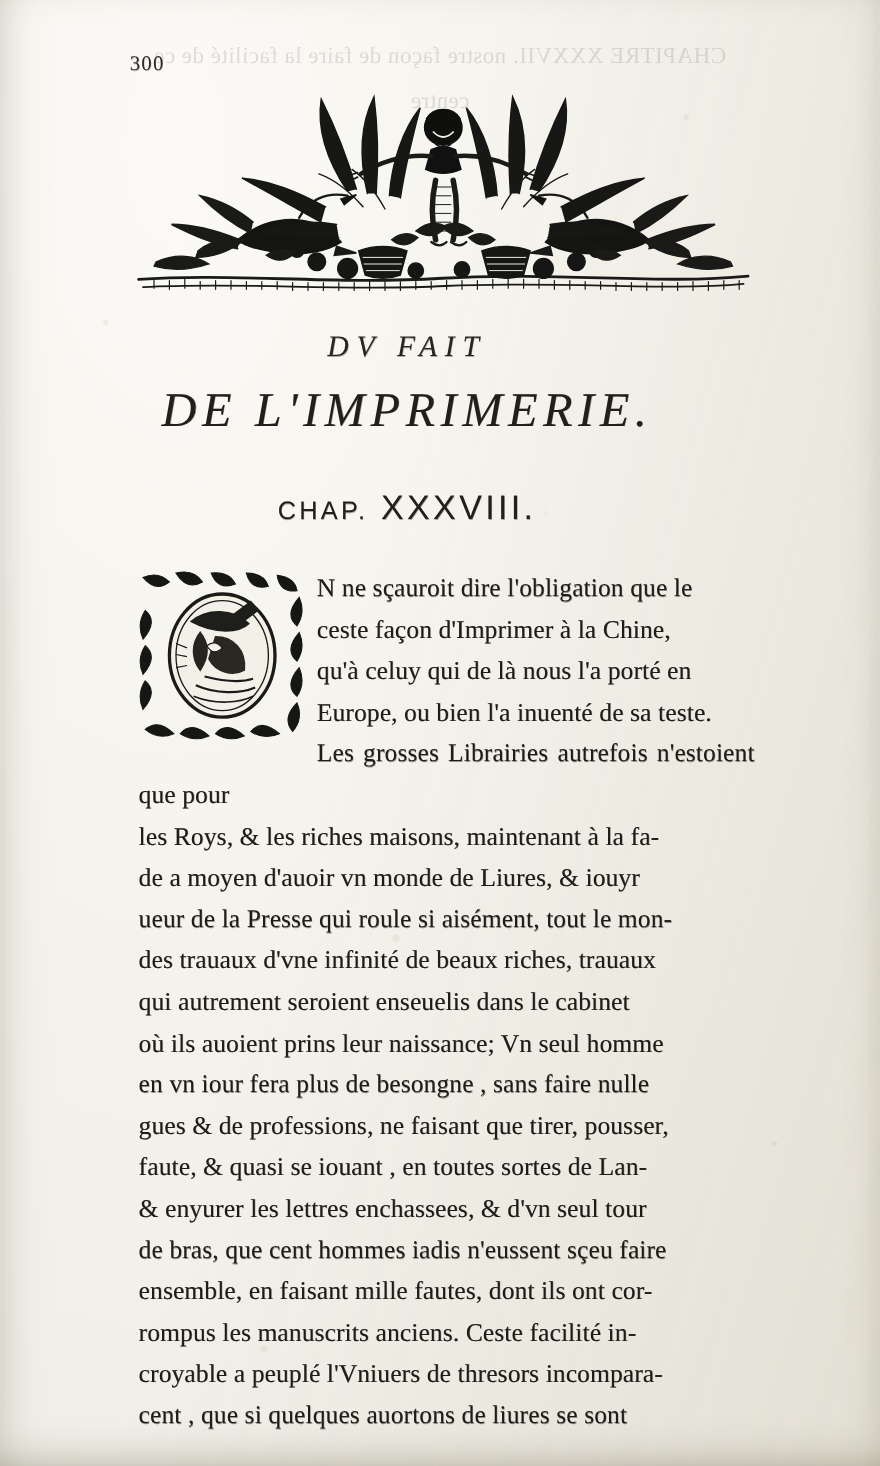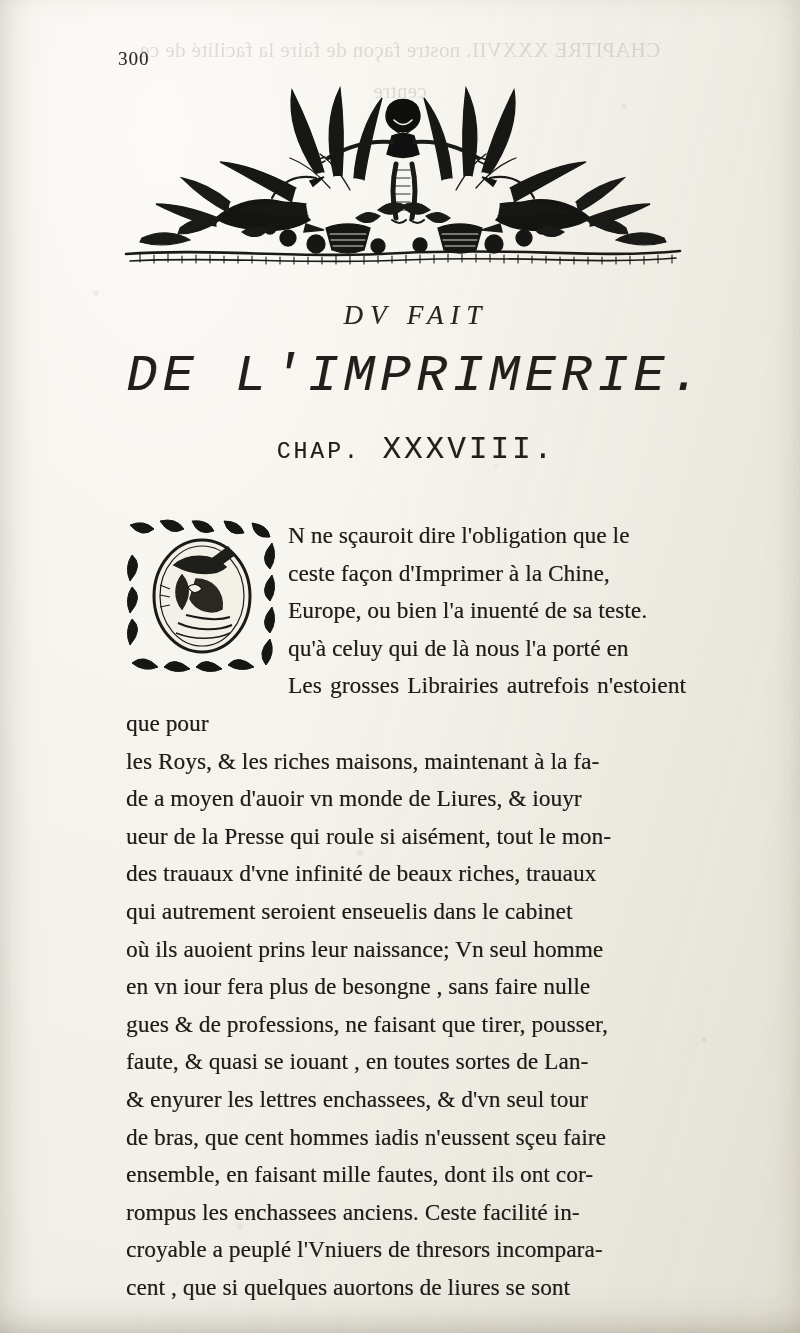--- a/index.html
+++ b/index.html
@@ -80,42 +80,41 @@
   }
   .headpiece svg { display:block; width:100%; height:100%; }
 
   
   .title-block {
     position: absolute;
     left: 0;
     top: 300px;
     width: 740px;
     text-align: center;
-    padding-left: 46px;
   }
   .title-line1 {
     font-family: "Liberation Serif", serif;
     font-size: 27px;
     letter-spacing: 7px;
     font-style: italic;
     color: #272521;
     text-shadow: .4px .3px 0 rgba(60,55,45,.4);
   }
   .title-line2 {
     margin-top: 16px;
-    font-family: Liberation Mono, monospace;
-    font-size: 52px;
+    font-family: Liberation Serif, serif;
+    font-size: 44px;
     letter-spacing: 5px;
     font-style: italic;
     color: #211f1b;
     text-shadow: .5px .4px 0 rgba(60,55,45,.45);
   }
   .chapter-line {
-    margin-top: 26px;
-    font-family: Liberation Mono, monospace;
+    margin-top: 46px;
+    font-family: Liberation Sans, sans-serif;
     font-size: 31px;
     letter-spacing: 3px;
     color: #221f1b;
     text-shadow: .4px .4px 0 rgba(60,55,45,.4);
   }
   .chapter-line .small { font-size: 23px; letter-spacing: 3px; }
 
   
   .body-block {
     position: absolute;
@@ -309,36 +308,36 @@
           <path d="M44 70 l-10 -4 M44 78 l-10 -2 M44 86 l-10 2" stroke-width="1.1"></path>
           <path d="M62 68 q8 -6 14 2 q-8 8 -14 -2 z" fill="#f3f0e8" stroke="#1a1a18" stroke-width="1.1"></path>
         </g>
       </svg>
     </div>
 
     <div class="body-text">
       <div class="indent-block">
         <span class="line">N ne sçauroit dire l'obligation que le</span>
         <span class="line">ceste façon d'Imprimer à la Chine,</span>
+        <span class="line">qu'à celuy qui de là nous l'a porté en</span>
         <span class="line">Europe, ou bien l'a inuenté de sa teste.</span>
-        <span class="line">qu'à celuy qui de là nous l'a porté en</span>
       </div>
       <span class="line">Les grosses Librairies autrefois n'estoient que pour</span>
       <span class="line">les Roys, &amp; les riches maisons, maintenant à la fa-</span>
       <span class="line">de a moyen d'auoir vn monde de Liures, &amp; iouyr</span>
       <span class="line">ueur de la Presse qui roule si aisément, tout le mon-</span>
       <span class="line">des trauaux d'vne infinité de beaux riches, trauaux</span>
       <span class="line">qui autrement seroient enseuelis dans le cabinet</span>
       <span class="line">où ils auoient prins leur naissance; Vn seul homme</span>
       <span class="line">en vn iour fera plus de besongne , sans faire nulle</span>
       <span class="line">gues &amp; de professions, ne faisant que tirer, pousser,</span>
       <span class="line">faute, &amp; quasi se iouant , en toutes sortes de Lan-</span>
       <span class="line">&amp; enyurer les lettres enchassees, &amp; d'vn seul tour</span>
       <span class="line">de bras, que cent hommes iadis n'eussent sçeu faire</span>
       <span class="line">ensemble, en faisant mille fautes, dont ils ont cor-</span>
-      <span class="line">rompus les enchassees anciens. Ceste facilité in-</span>
+      <span class="line">rompus les manuscrits anciens. Ceste facilité in-</span>
       <span class="line">croyable a peuplé l'Vniuers de thresors incompara-</span>
       <span class="line">cent , que si quelques auortons de liures se sont</span>
     </div>
   </div>
 
   <div class="edge"></div>
 </div>
 
 </body></html>

